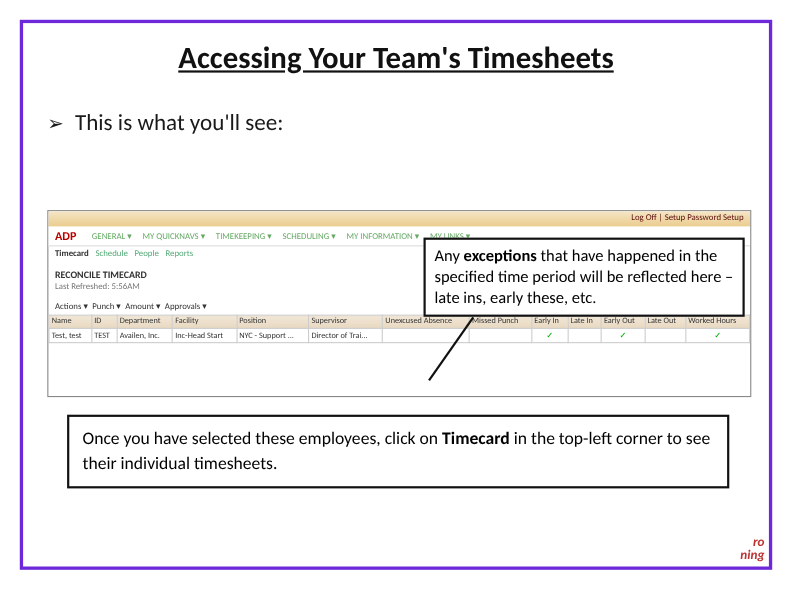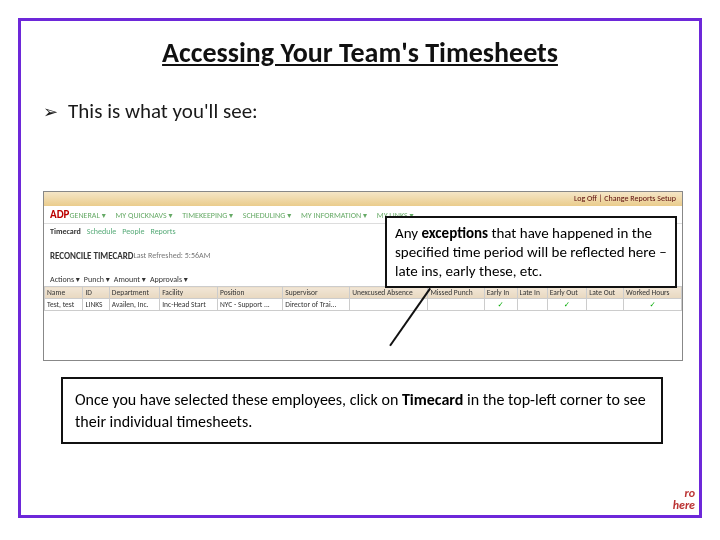--- a/index.html
+++ b/index.html
@@ -64,34 +64,34 @@
     overflow: hidden;
   }
   .app .topbar {
     height: 14px;
     background: linear-gradient(#f5e6c7,#eacc8c);
     text-align: right;
     padding: 1px 6px;
     color: #5a0a0a;
   }
   .app .logo-row {
-    display: flex; align-items: center; 
+    display: flex; align-items: center; gap: 14px;
     padding: 2px 6px;
     border-bottom: 1px solid #ddd;
     background: #fff;
   }
   .app .logo { color: #b00; font-weight: bold; font-size: 11px; }
   .app .nav span { color: #6a6; margin-right: 8px; }
   .app .tabs { padding: 2px 6px; color: #5a7; display:flex; gap:6px; }
   .app .tabs span:first-child { font-weight:bold; color:#333; }
   .app .recon {
     display:flex; align-items:center; justify-content:space-between;
     padding: 2px 6px;
   }
-  .app .recon-left { display:flex; flex-direction:row; }
+  .app .recon-left { display:flex; flex-direction:column; }
   .app .recon-title { font-weight:bold; font-size:9px; }
   .app .recon-sub { color:#777; }
   .app .filters { display:flex; align-items:center; gap:4px; }
   .app .filters label { color:#333; }
   .app .filters select {
     font-size:8px; width:90px; height:14px; border:1px solid #999;
   }
   .app .btn {
     font-size:8px; padding:1px 6px; border:1px solid #888;
     background:linear-gradient(#fff,#e8e8c8); border-radius:2px;
@@ -156,21 +156,21 @@
   <div class="bullet-row">
     <div class="bullet">
       <span class="arrow">➢</span>
       <span>This is what you'll see:</span>
     </div>
   </div>
 
   <div class="pointer-line pointer1"></div>
 
   <div class="app">
-    <div class="topbar">Log Off | Change Reports  Setup</div>
+    <div class="topbar">Log Off | Setup Password  Setup</div>
     <div class="logo-row">
       <span class="logo">ADP</span>
       <span class="nav">
         <span>GENERAL ▾</span>
         <span>MY QUICKNAVS ▾</span>
         <span>TIMEKEEPING ▾</span>
         <span>SCHEDULING ▾</span>
         <span>MY INFORMATION ▾</span>
         <span>MY LINKS ▾</span>
       </span>
@@ -223,21 +223,21 @@
             <th>Early In</th>
             <th>Late In</th>
             <th>Early Out</th>
             <th>Late Out</th>
             <th>Worked Hours</th>
           </tr>
         </thead>
       <tbody id="tbody">
           <tr>
             <td>Test, test</td>
-            <td>LINKS</td>
+            <td>TEST</td>
             <td>Availen, Inc.</td>
             <td>Inc-Head Start</td>
             <td>NYC - Support ...</td>
             <td>Director of Trai...</td>
             <td class="check"></td>
             <td class="check"></td>
             <td class="check">✓</td>
             <td class="check"></td>
             <td class="check">✓</td>
             <td class="check"></td>
@@ -253,15 +253,15 @@
   <div class="pointer-line pointer2"></div>
 
   <div class="select-box">
     <p>
       <span>Once you have selected these employees, click on </span><b>Timecard</b><span> in the top-left corner to see their individual timesheets.</span>
     </p>
   </div>
 
   <div class="corner-logo">
     <div>ro</div>
-    <div>here</div>
+    <div>ning</div>
   </div>
 </div>
 
 </body></html>

